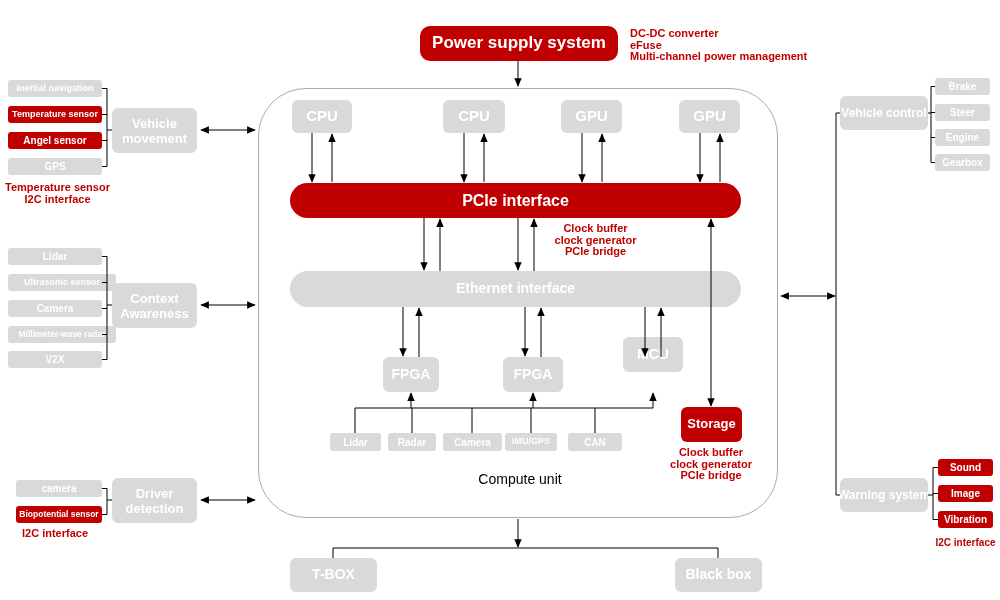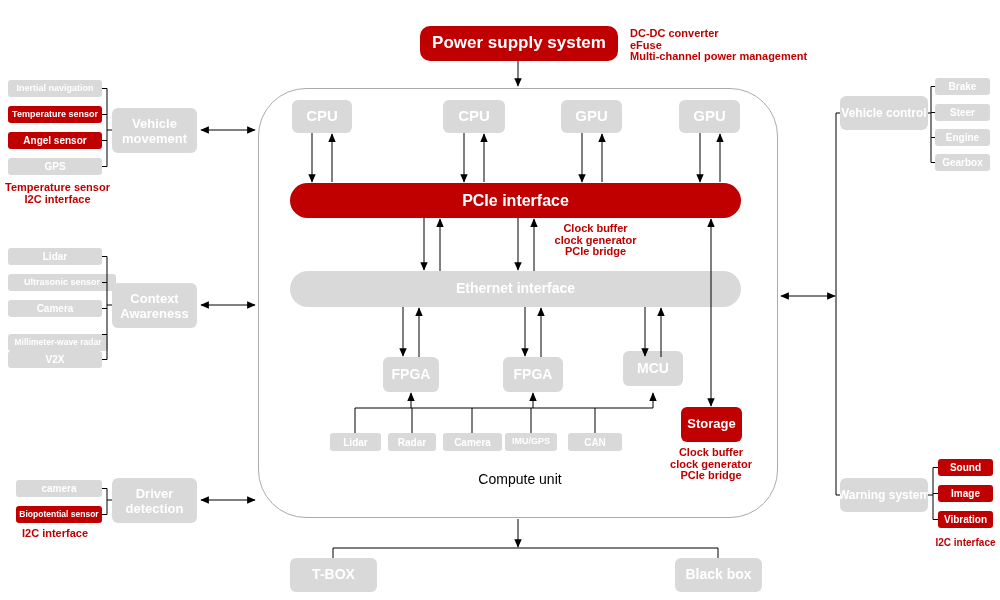--- a/index.html
+++ b/index.html
@@ -46,21 +46,21 @@
   <div class="note center" style="left:538px; top:223px; width:115px;">
     <div>Clock buffer</div>
     <div>clock generator</div>
     <div>PCIe bridge</div>
   </div>
 
   <div class="node bar" style="left:290px; top:271px; width:451px; height:36px; font-size:14px;">Ethernet interface</div>
 
   <div class="node chip" style="left:383px; top:357px; width:56px; height:35px; font-size:14px;">FPGA</div>
   <div class="node chip" style="left:503px; top:357px; width:60px; height:35px; font-size:14px;">FPGA</div>
-  <div class="node chip" style="left:623px; top:351px; width:60px; height:35px; font-size:14px;">MCU</div>
+  <div class="node chip" style="left:623px; top:337px; width:60px; height:35px; font-size:14px;">MCU</div>
 
   <div class="node red" style="left:681px; top:407px; width:61px; height:35px; border-radius:6px; font-size:13px;">Storage</div>
   <div class="note center" style="left:653px; top:447px; width:116px;">
     <div>Clock buffer</div>
     <div>clock generator</div>
     <div>PCIe bridge</div>
   </div>
 
   <div class="node small" style="left:330px; top:433px; width:51px; height:18px;">Lidar</div>
   <div class="node small" style="left:388px; top:433px; width:48px; height:18px;">Radar</div>
@@ -79,21 +79,21 @@
   <div class="node small" style="left:8px; top:158px; width:94px; height:17px;">GPS</div>
   <div class="node labelbox" style="left:112px; top:108px; width:85px; height:45px;">Vehicle movement</div>
   <div class="note center" style="left:0px; top:182px; width:115px;">
     <div>Temperature sensor</div>
     <div>I2C interface</div>
   </div>
 
   <div class="node small" style="left:8px; top:248px; width:94px; height:17px;">Lidar</div>
   <div class="node s9" style="left:8px; top:274px; width:108px; height:17px;">Ultrasonic sensor</div>
   <div class="node small" style="left:8px; top:300px; width:94px; height:17px;">Camera</div>
-  <div class="node s8" style="left:8px; top:334px; width:100px; height:17px;">Millimeter-wave radar</div>
+  <div class="node s8" style="left:8px; top:326px; width:108px; height:17px;">Millimeter-wave radar</div>
   <div class="node small" style="left:8px; top:351px; width:94px; height:17px;">V2X</div>
   <div class="node labelbox" style="left:112px; top:283px; width:85px; height:45px;">Context Awareness</div>
 
   <div class="node small" style="left:16px; top:480px; width:86px; height:17px;">camera</div>
   <div class="node s8 red" style="left:16px; top:506px; width:86px; height:17px;">Biopotential sensor</div>
   <div class="node labelbox" style="left:112px; top:478px; width:85px; height:45px;">Driver detection</div>
   <div class="note center" style="left:8px; top:528px; width:94px;">
     <div>I2C interface</div>
   </div>
 

